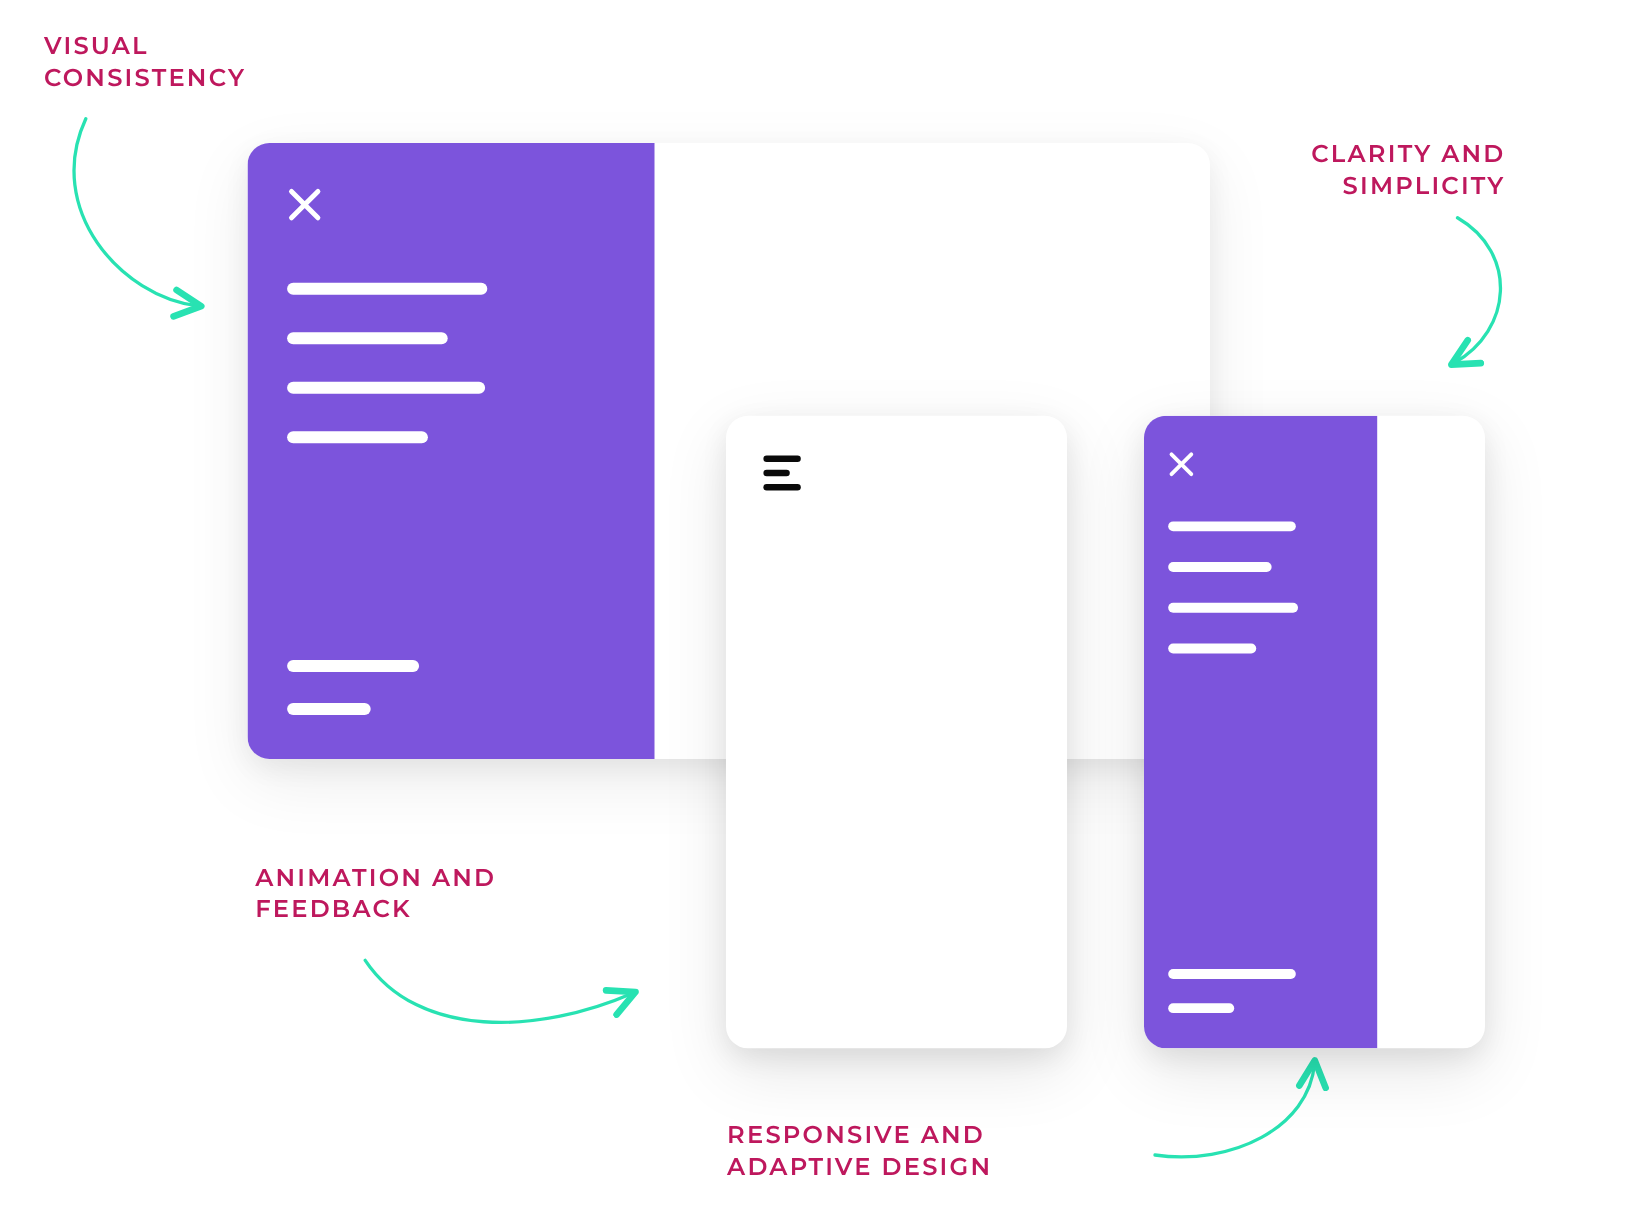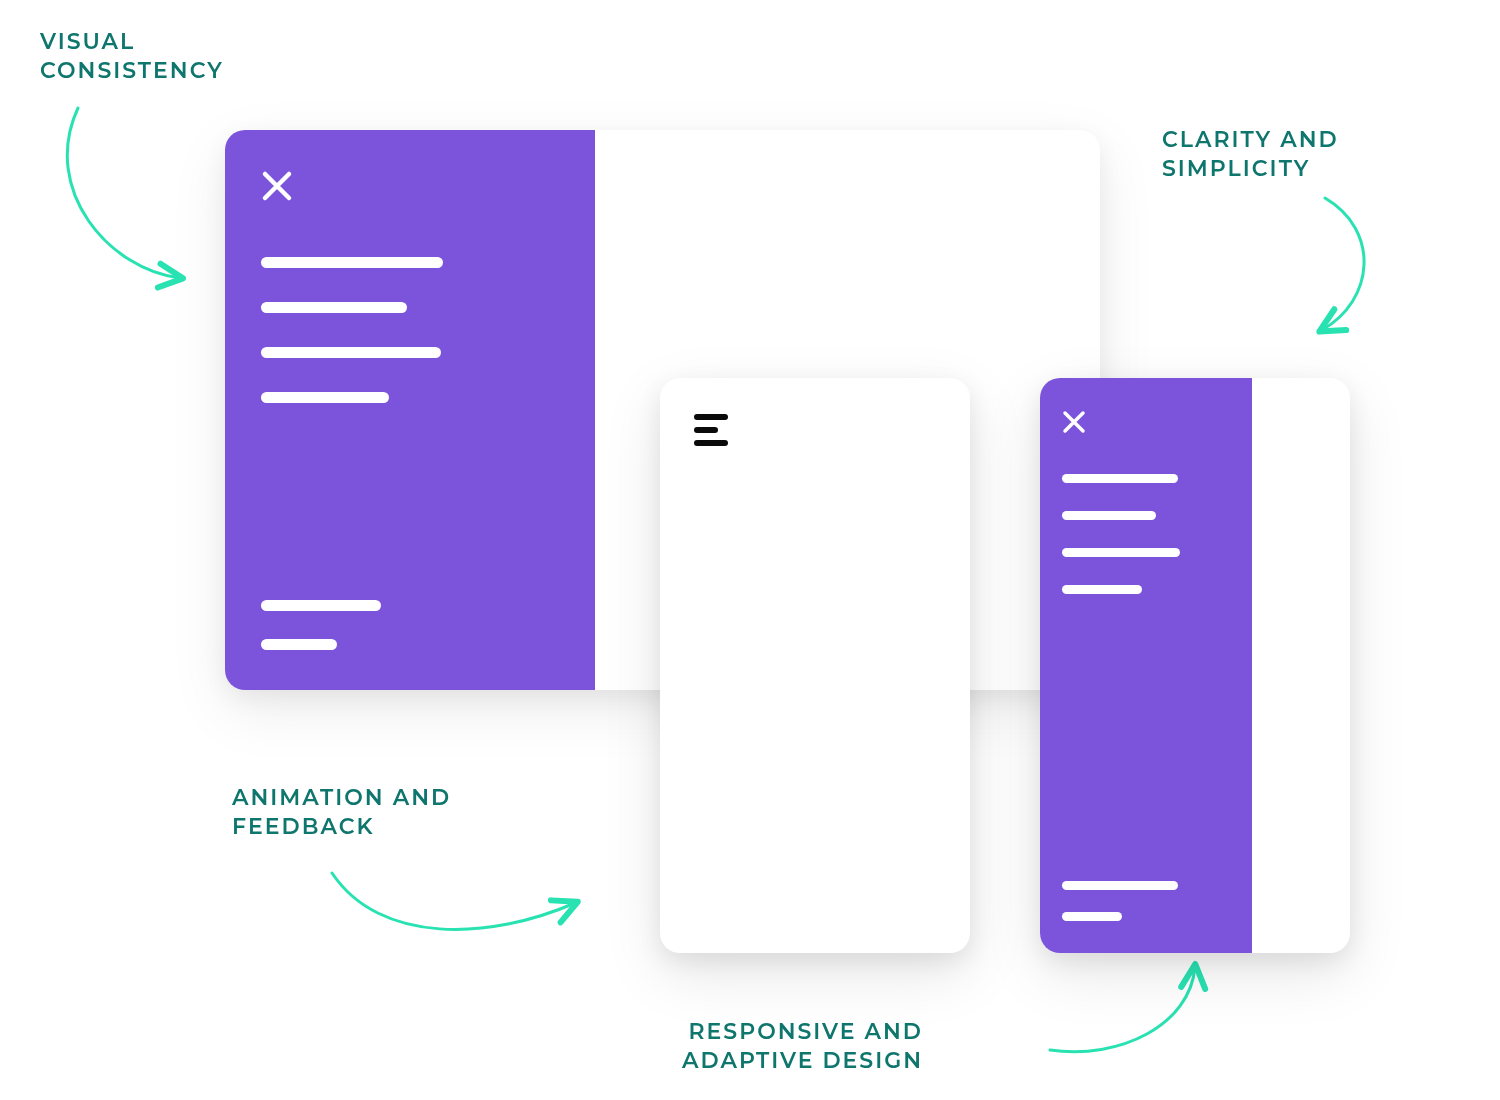--- a/index.html
+++ b/index.html
@@ -14,21 +14,21 @@
       height: 1100px;
       position: relative;
       overflow: hidden;
     }
     
     .label {
       position: absolute;
       font-weight: 600;
       font-size: 22px;
       letter-spacing: 2px;
-      color: #0f766e;
+      color: #be185d;
       line-height: 1.3;
     }
     
     
     .desktop-card {
       position: absolute;
       left: 225px;
       top: 130px;
       width: 875px;
       height: 560px;
@@ -154,27 +154,27 @@
     .arrow svg {
       overflow: visible;
     }
   </style>
 </head>
 <body>
 
 <div class="label" style="left:40px; top:28px; white-space:pre-line;">VISUAL
 CONSISTENCY</div>
 
-<div class="label" style="left:1162px; top:126px; white-space:pre-line;">CLARITY AND
+<div class="label" style="left:1192px; top:126px; white-space:pre-line;text-align:right;">CLARITY AND
 SIMPLICITY</div>
 
 <div class="label" style="left:232px; top:784px; white-space:pre-line;">ANIMATION AND
 FEEDBACK</div>
 
-<div class="label" style="left:682px; top:1018px; white-space:pre-line;text-align:right;">RESPONSIVE AND
+<div class="label" style="left:661px; top:1018px; white-space:pre-line;">RESPONSIVE AND
 ADAPTIVE DESIGN</div>
 
 <div class="desktop-card">
   <div class="desktop-sidebar">
     <span class="close-icon">
       <svg width="32" height="32" viewBox="0 0 32 32">
         <path d="M4 4 L28 28 M28 4 L4 28" stroke="#ffffff" stroke-width="4.5" stroke-linecap="round" fill="none"></path>
       </svg>
     </span>
     <div class="menu-group desktop-menu-top">

